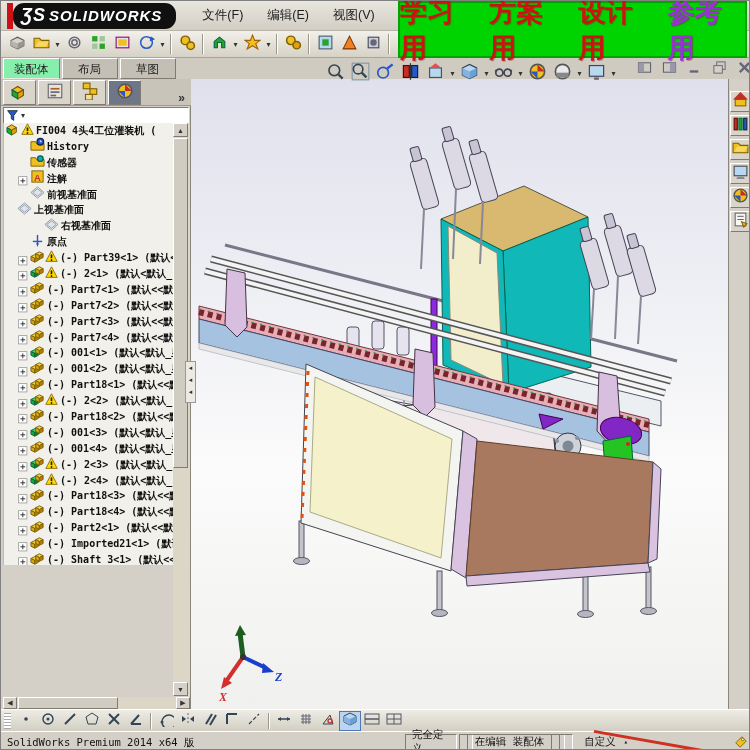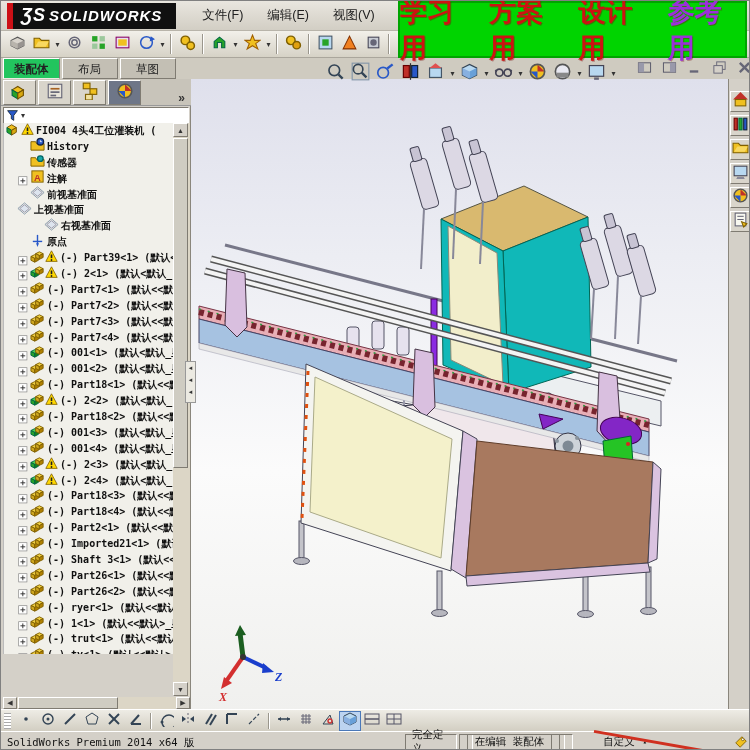--- a/index.html
+++ b/index.html
@@ -8,39 +8,39 @@
        font-family:"Liberation Sans",sans-serif;overflow:hidden;
        border:1px solid #808080;}
   
   .menubar{position:absolute;left:0;top:0;width:750px;height:30px;
            background:linear-gradient(#e9e6df,#d2cec4);display:flex;align-items:center;
            border-bottom:1px solid #b8b4aa;}
   .logo-wrap{display:flex;align-items:stretch;height:26px;margin-left:6px;}
   .logo-red{width:6px;background:#cc1016;}
   .logo-black{background:#101010;color:#fff;display:flex;align-items:center;
               padding:0 14px 0 8px;font-style:italic;font-weight:bold;font-size:15px;
-              letter-spacing:1px;}
+              letter-spacing:1px;border-radius:11px;}
   .logo-prefix{font-size:18px;margin-right:3px;}
   .menu-items{display:flex;margin-left:14px;}
   .menu-item{padding:4px 12px;font-size:12.5px;color:#202020;cursor:default;}
   
   .toolbar{position:absolute;left:0;top:30px;width:750px;height:27px;
            background:linear-gradient(#f2f0ea,#d6d2c6);display:flex;align-items:center;
            padding-left:4px;border-bottom:1px solid #aaa69c;}
   .tb-btn{width:24px;height:23px;display:flex;align-items:center;justify-content:center;
           border:1px solid transparent;}
   .tb-caret{font-size:8px;color:#333;width:9px;text-align:center;}
   .tb-sep{width:2px;height:20px;border-left:1px solid #9a968c;border-right:1px solid #fff;
           margin:0 3px;}
   
   .tabs-row{position:absolute;left:0;top:57px;width:750px;height:21px;background:#cfcbc0;}
   .cmd-tab{position:relative;display:inline-block;height:21px;min-width:56px;text-align:center;
            font-size:11.5px;padding:3px 10px 0 10px;color:#222;margin-left:2px;
            background:#c3bfb4;border:1px solid;border-color:#fff #7f7b72 #7f7b72 #fff;}
-  .cmd-tab.active{background:#22c55e;font-weight:bold;border-bottom-color:#ece9e1;}
+  .cmd-tab.active{background:#86efac;font-weight:normal;border-bottom-color:#ece9e1;}
   
   .viewbar{position:absolute;left:322px;top:58px;height:28px;display:flex;align-items:center;
            background:transparent;}
   .vb-btn{width:25px;height:25px;display:flex;align-items:center;justify-content:center;}
   
   .winctrls{position:absolute;left:634px;top:60px;display:flex;align-items:center;gap:6px;}
   .wc-btn{width:19px;height:17px;display:flex;align-items:center;justify-content:center;}
   
   .banner{position:absolute;left:397px;top:0;width:349px;height:57px;background:#00d400;
           border:2px solid #00a400;display:flex;align-items:center;justify-content:center;
@@ -53,21 +53,21 @@
   .fm-tabs{position:absolute;left:0;top:0;width:190px;height:27px;display:flex;align-items:flex-end;
            background:#c8c4ba;border-bottom:1px solid #999;}
   .fm-tab{width:33px;height:25px;margin-left:2px;display:flex;align-items:center;justify-content:center;
           background:#d9d5cb;border:1px solid;border-color:#fff #7f7b72 #7f7b72 #fff;}
   .fm-tab.dark{background:#6e7688;}
   .fm-overflow{margin-left:auto;margin-right:6px;font-size:12px;font-weight:bold;color:#333;}
   .filter-row{position:absolute;left:2px;top:28px;width:186px;height:17px;display:flex;align-items:center;
               background:#fff;border:1px solid;border-color:#7f7b72 #fff #fff #7f7b72;}
   .filter-funnel{display:flex;align-items:center;padding:0 2px;}
   .filter-input{flex:1;border:none;outline:none;height:13px;font-size:10px;background:#fff;}
-  .tree{position:absolute;left:2px;top:44px;width:170px;height:531px;background:#f1f0ea;
+  .tree{position:absolute;left:2px;top:44px;width:170px;height:442px;background:#f1f0ea;
         overflow:hidden;border-left:1px solid #bbb;}
   .tree-row{display:flex;align-items:center;height:15.9px;white-space:nowrap;cursor:default;}
   .tree-row .lbl{font-family:"DejaVu Sans Mono",monospace;font-size:10px;font-weight:bold;
                  color:#101010;margin-left:2px;}
   .plus-box{width:11px;height:11px;margin-right:1px;flex:0 0 auto;}
   .t-ico{flex:0 0 auto;}
   
   .vscroll{position:absolute;left:172px;top:44px;width:17px;height:573px;background:#dcd6c6;}
   .hscroll{position:absolute;left:2px;top:618px;width:187px;height:14px;background:#dcd6c6;}
   .sb-btn{position:absolute;background:#d4d0c8;border:1px solid;border-color:#fff #7f7b72 #7f7b72 #fff;
@@ -1254,21 +1254,21 @@
     <span class="sb-left">SolidWorks Premium 2014 x64 版</span>
     <div class="sb-cell" style="left:404px;width:52px">
       <span>完全定义</span>
       </div>
     <div class="sb-cell" style="left:458px;width:5px"></div>
     <div class="sb-cell" style="left:466px;width:85px">
       <span>在编辑 装配体</span>
       </div>
     <div class="sb-cell" style="left:550px;width:5px"></div>
     <div class="sb-cell" style="left:558px;width:5px"></div>
-    <div class="sb-cell" style="left:588px;width:72px;border-color:transparent">
+    <div class="sb-cell" style="left:569px;width:72px;border-color:transparent">
       <span>自定义</span>
       <span style="font-size:7px;margin-left:8px" class="caret-up-slot">▴</span>
     </div>
     <div style="position:absolute;left:733px;top:3px">
       <svg width="14" height="14" viewBox="0 0 16 16">
           <polygon points="1,6 8,1 15,6 15,14 1,14" fill="none"></polygon>
           <path d="M2,9 L9,2 L14,7 L7,14 Z" fill="#f0c020" stroke="#806000"></path>
           <circle cx="10" cy="5" r="1.5" fill="#fff" stroke="#806000"></circle>
         </svg>
     </div>

